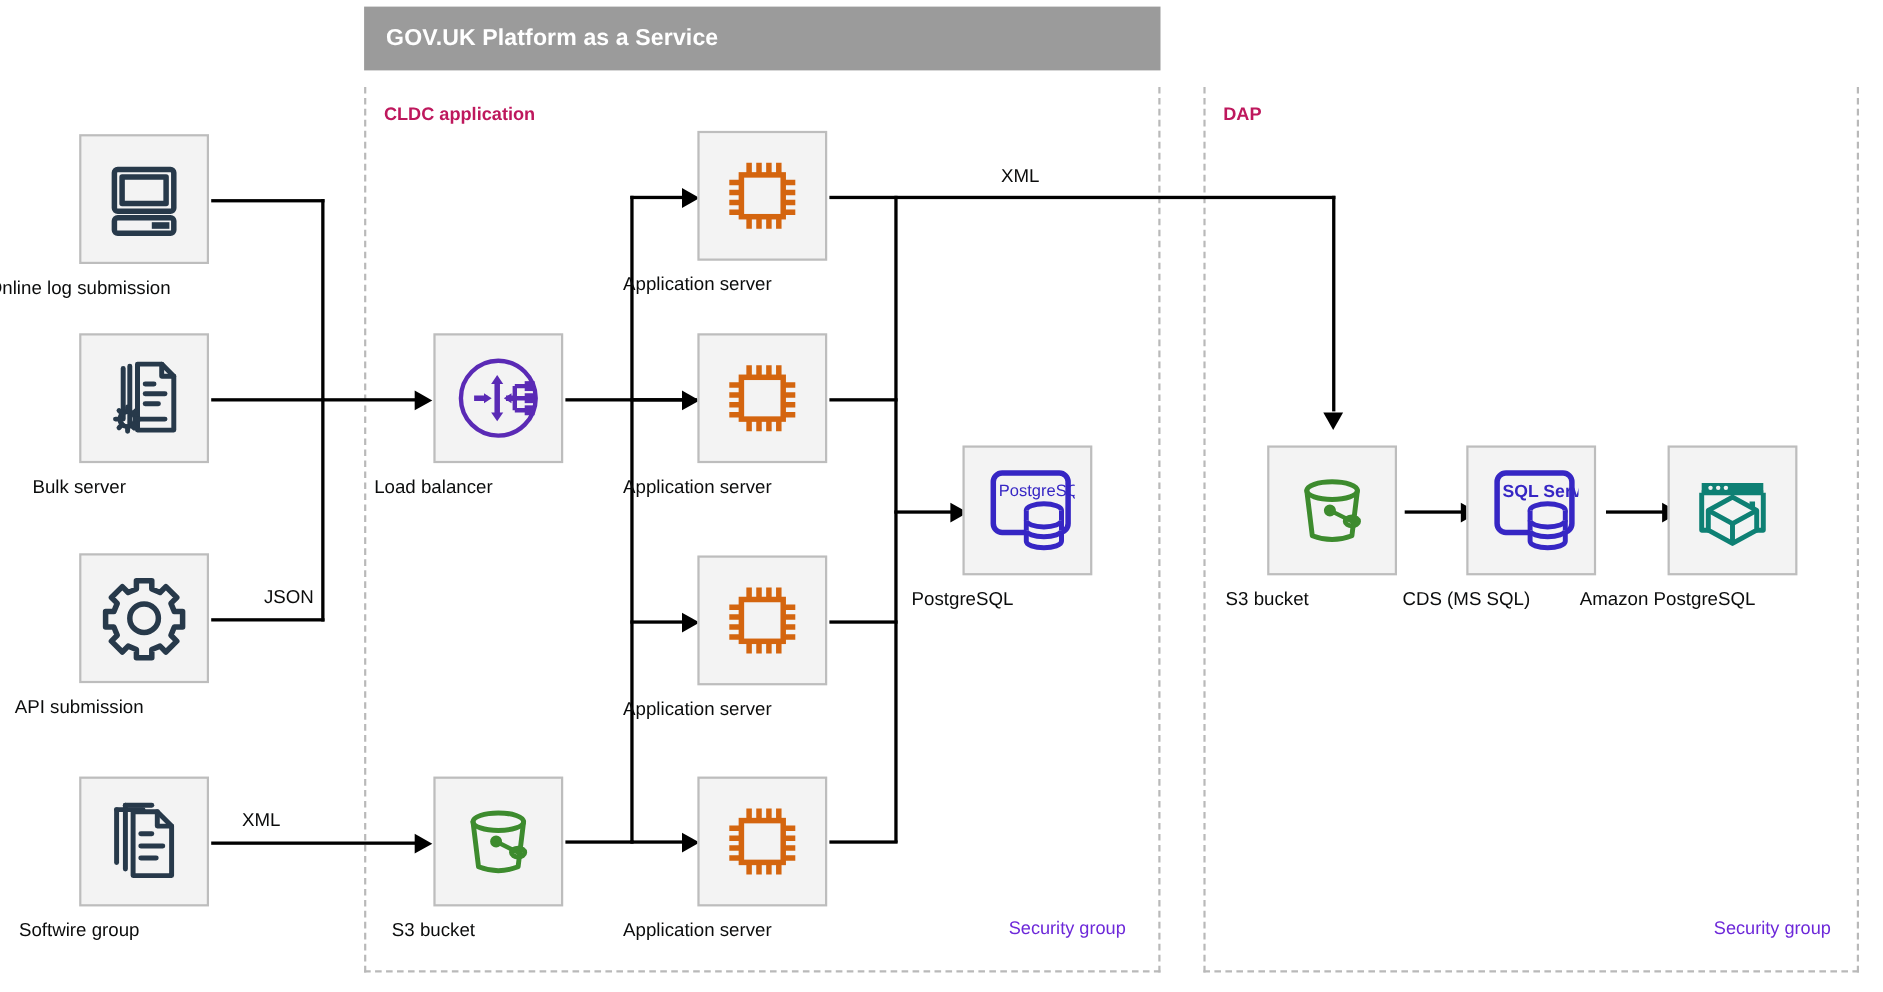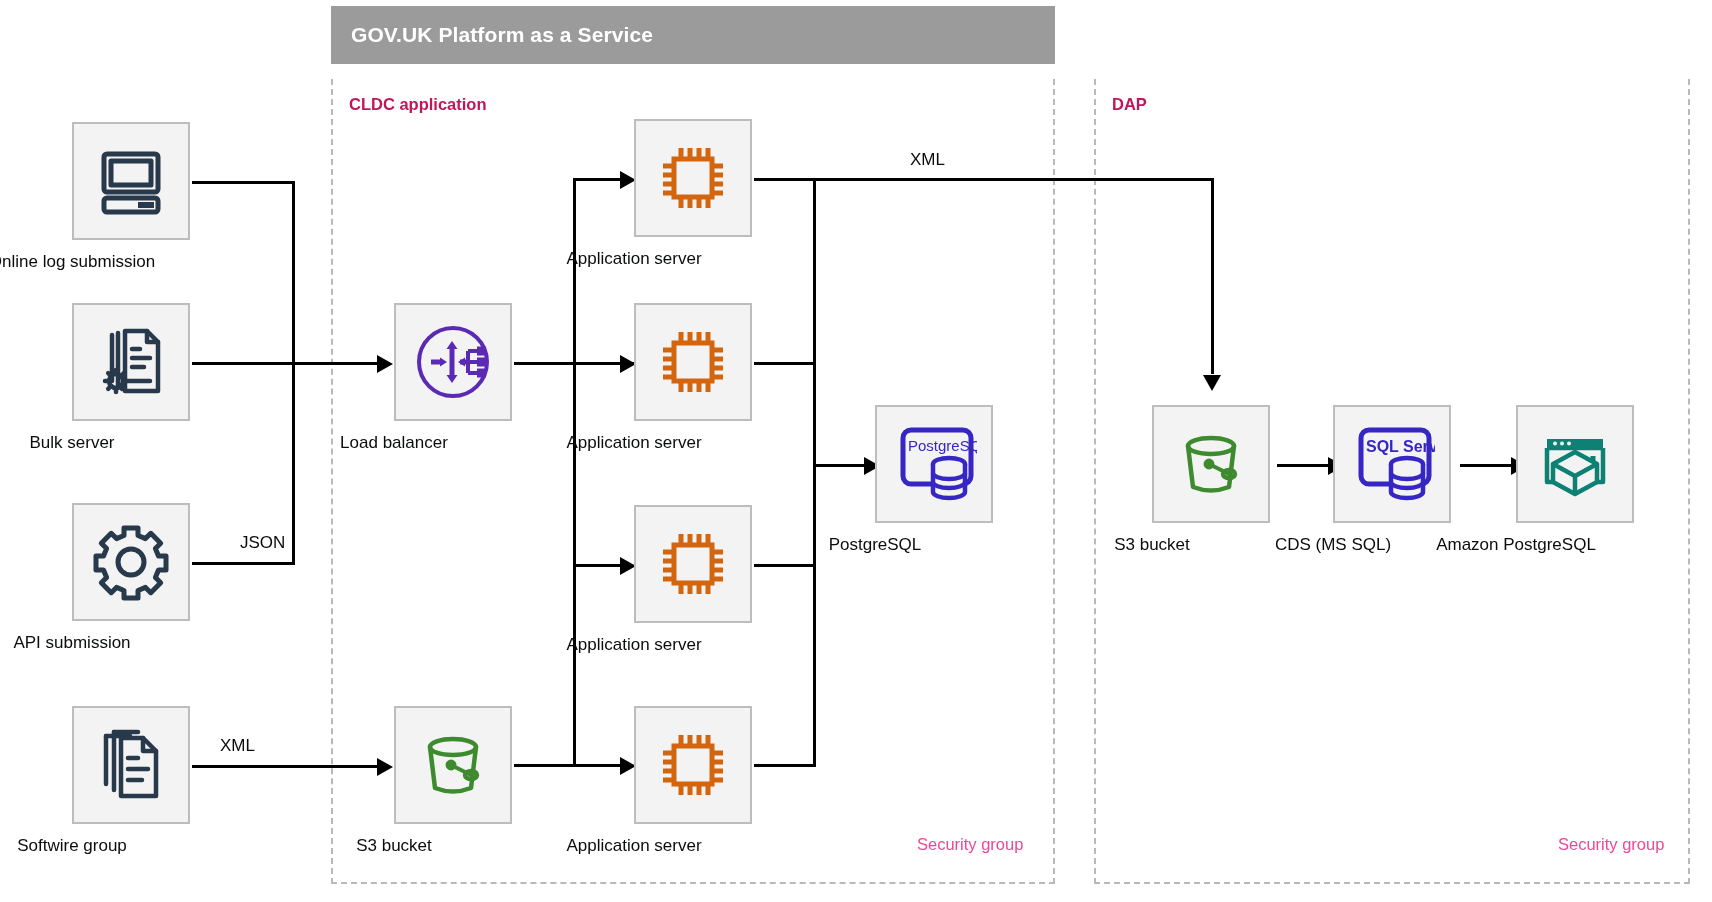--- a/index.html
+++ b/index.html
@@ -4,21 +4,21 @@
 <style>
   html,body{margin:0;padding:0;background:#ffffff;}
   body{width:1712px;height:902px;font-family:"Liberation Sans",sans-serif;color:#0b0c0c;overflow:hidden;}
   #canvas{position:relative;width:1712px;height:902px;}
 
   
   .zone-header{position:absolute;background:#9b9b9b;color:#ffffff;font-weight:bold;font-size:21px;
                display:flex;align-items:center;padding-left:20px;box-sizing:border-box;letter-spacing:.1px;}
   .zone-dashed{position:absolute;border:2px dashed #b9b9b9;box-sizing:border-box;background:transparent;}
   .zone-sublabel{position:absolute;font-weight:bold;font-size:16.5px;color:#be185d;}
-  .zone-secgroup{position:absolute;font-size:16.5px;color:#ec4899;white-space:nowrap;}
+  .zone-secgroup{position:absolute;font-size:16.5px;color:#6d28d9;white-space:nowrap;}
 
   
   .node{position:absolute;}
   .node .box{position:absolute;left:0;top:0;width:118px;height:118px;background:#f3f3f3;border:2px solid #bdbdbd;
              box-sizing:border-box;display:flex;align-items:center;justify-content:center;}
   .node .caption{position:absolute;top:130px;left:50%;transform:translateX(-50%);white-space:nowrap;
                  font-size:17px;color:#0b0c0c;}
   .node svg{display:block;}
 
   

